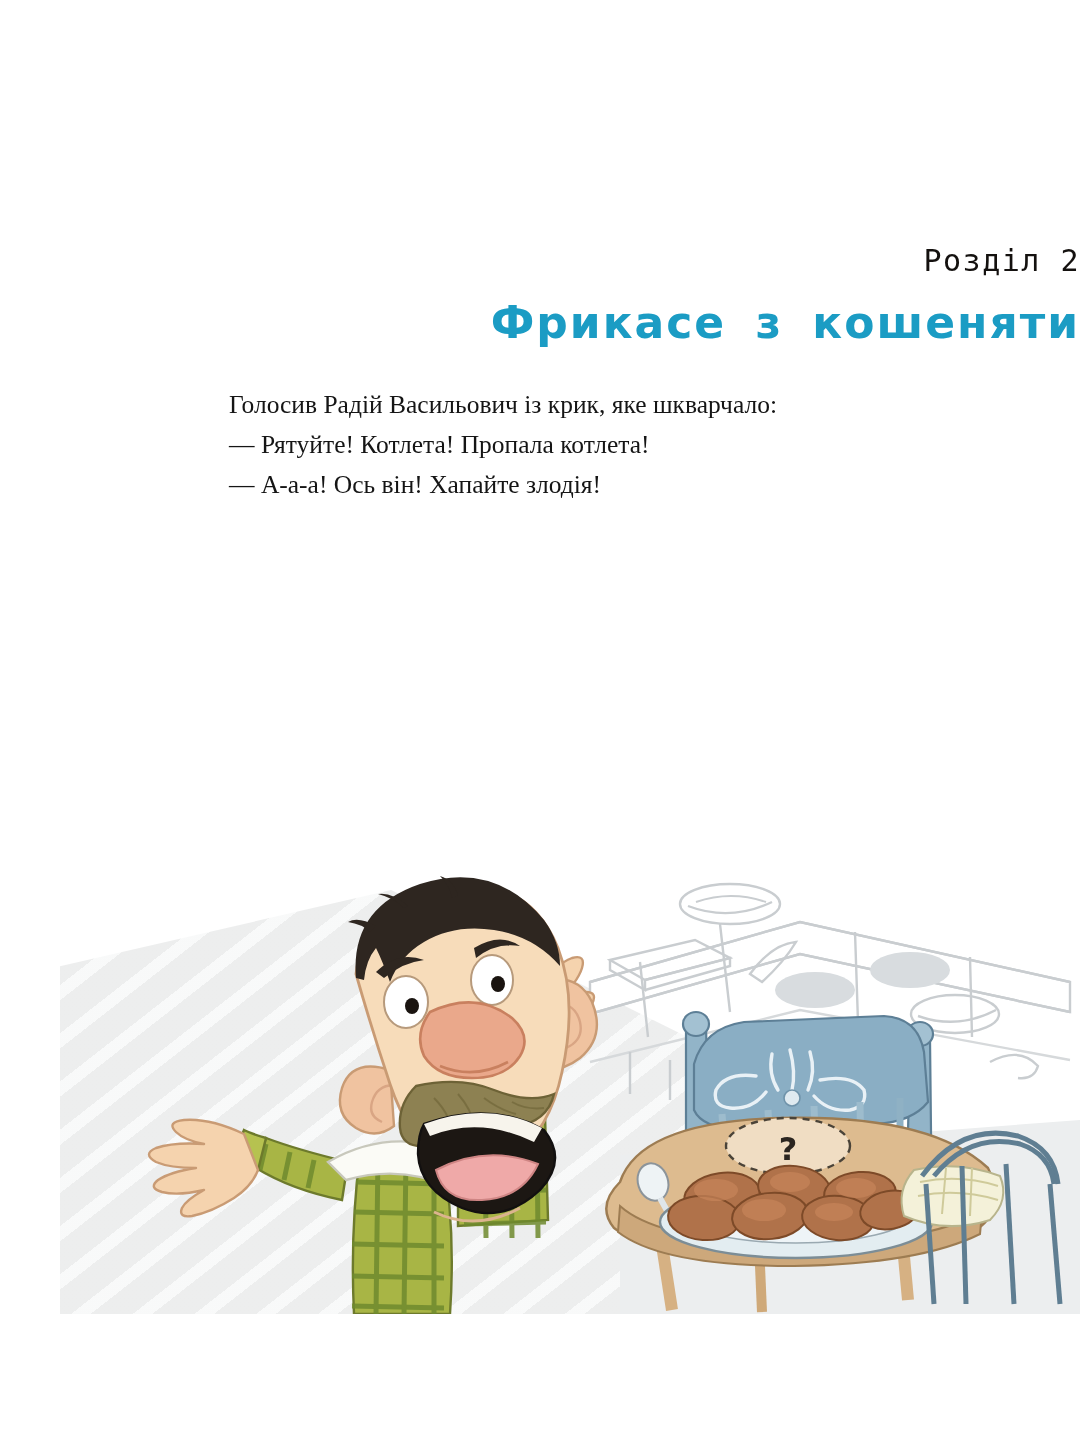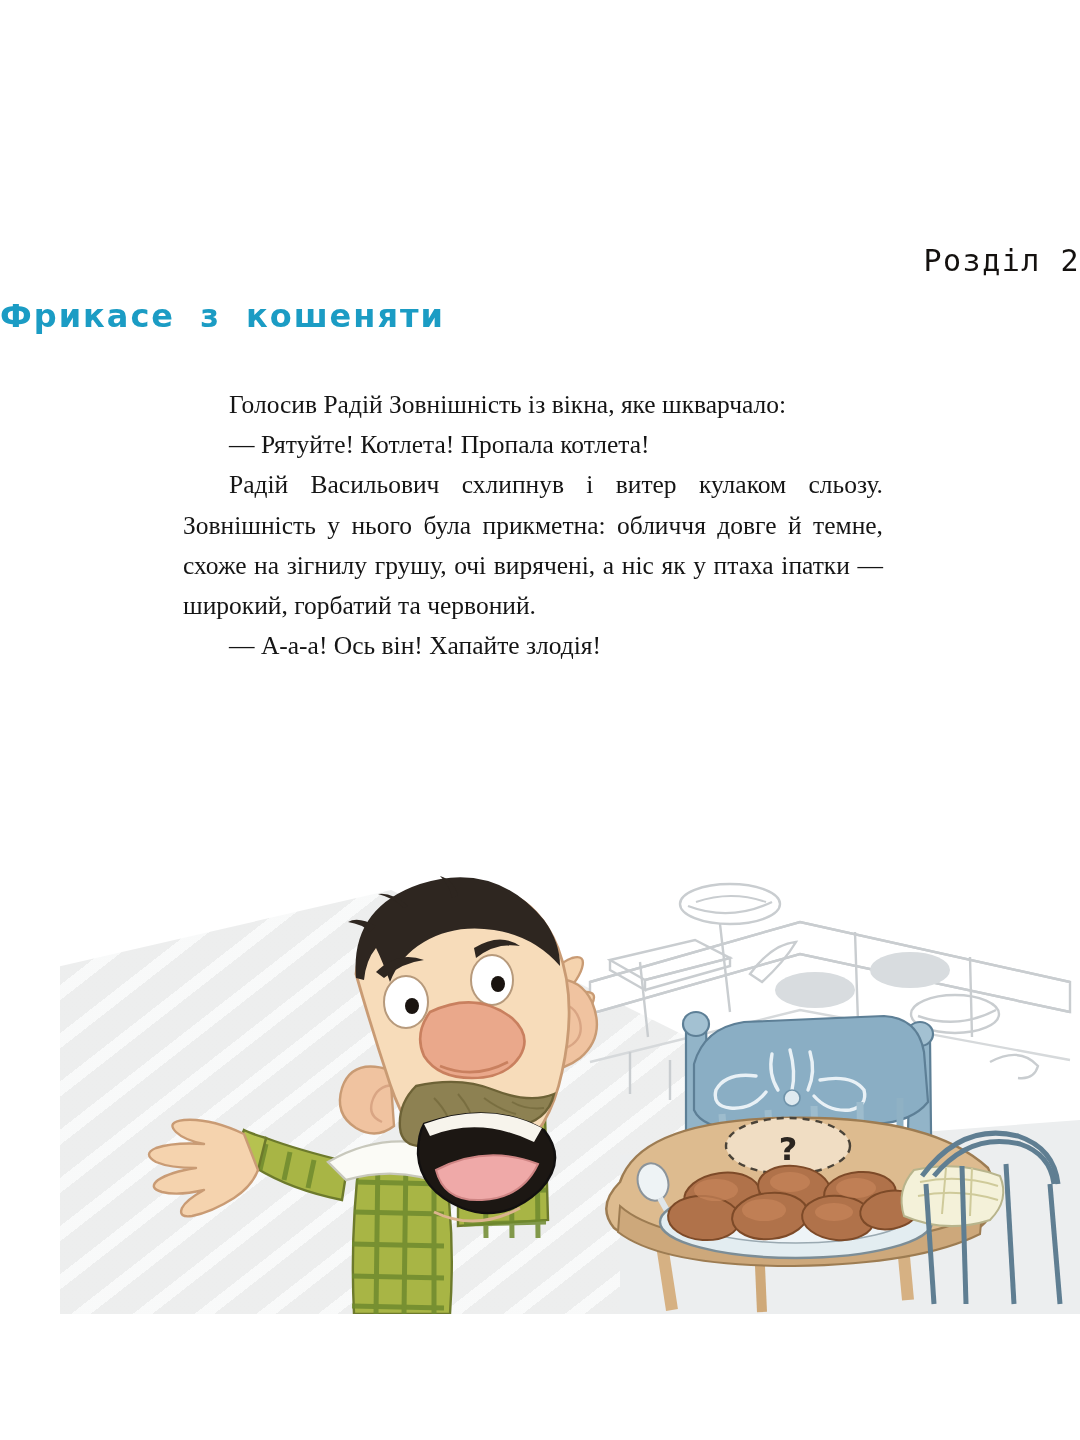--- a/index.html
+++ b/index.html
@@ -36,23 +36,23 @@
     color: #14110f;
     font-weight: 400;
   }
 
   
   .chapter-title {
     position: absolute;
     top: 297px;
     left: 0;
     width: 1080px;
-    text-align: left;
+    text-align: right;
     font-family: "DejaVu Sans", "Liberation Sans", sans-serif;
-    font-size: 32px;
+    font-size: 44px;
     font-weight: 700;
     letter-spacing: 2px;
     word-spacing: 12px;
     color: #1b9cc4;
   }
 
   
   .body-text {
     position: absolute;
     top: 385px;
@@ -161,23 +161,22 @@
 </head>
 <body>
 
 <div class="page">
 
   <div class="chapter-label">Розділ 2</div>
 
   <div class="chapter-title">Фрикасе з кошеняти</div>
 
   <div class="body-text">
-    <p>Голосив Радій Зовнішність із вікна, яке шкварчало:</p>
+    <p>Голосив Радій Васильович із крик, яке шкварчало:</p>
     <p class="last-line-left">— Рятуйте! Котлета! Пропала котлета!</p>
-    <p>Радій Васильович схлипнув і витер кулаком сльозу. Зовнішність у нього була прикметна: обличчя довге й темне, схоже на зігнилу грушу, очі вирячені, а ніс як у птаха іпатки — широкий, горбатий та червоний.</p>
     <p class="last-line-left">— А-а-а! Ось він! Хапайте злодія!</p>
   </div>
 
   <div class="illustration">
 
     <div class="backdrop"></div>
     <div class="floor"></div>
 
     <div class="kitchen-lineart">
       <svg width="480" height="300" viewBox="0 0 480 300" fill="none" stroke="#c9cdd0" stroke-width="2.4">

